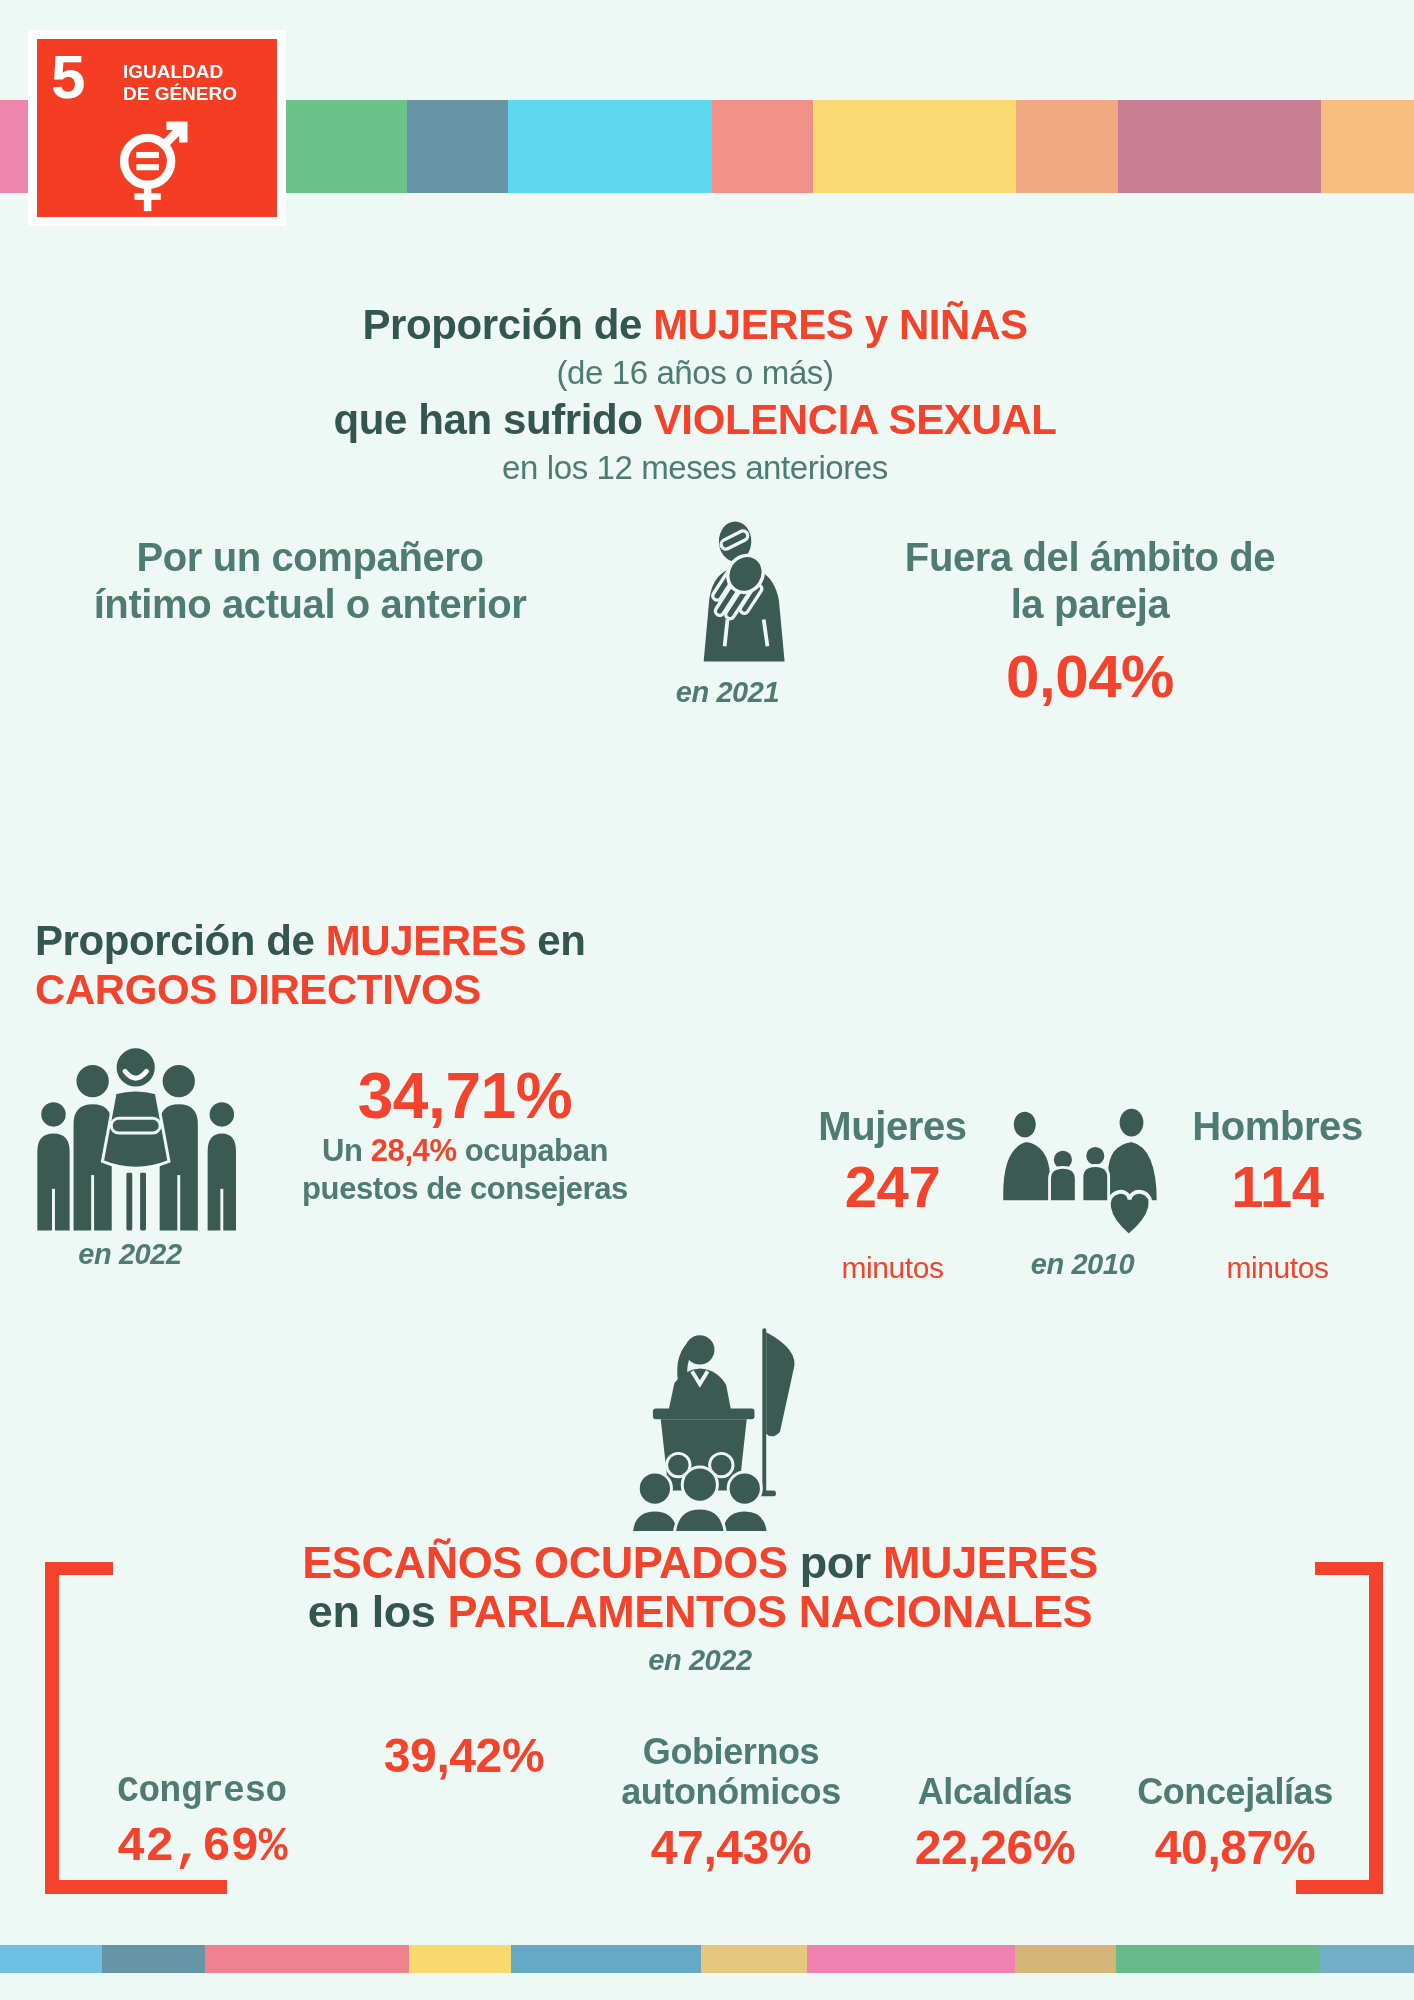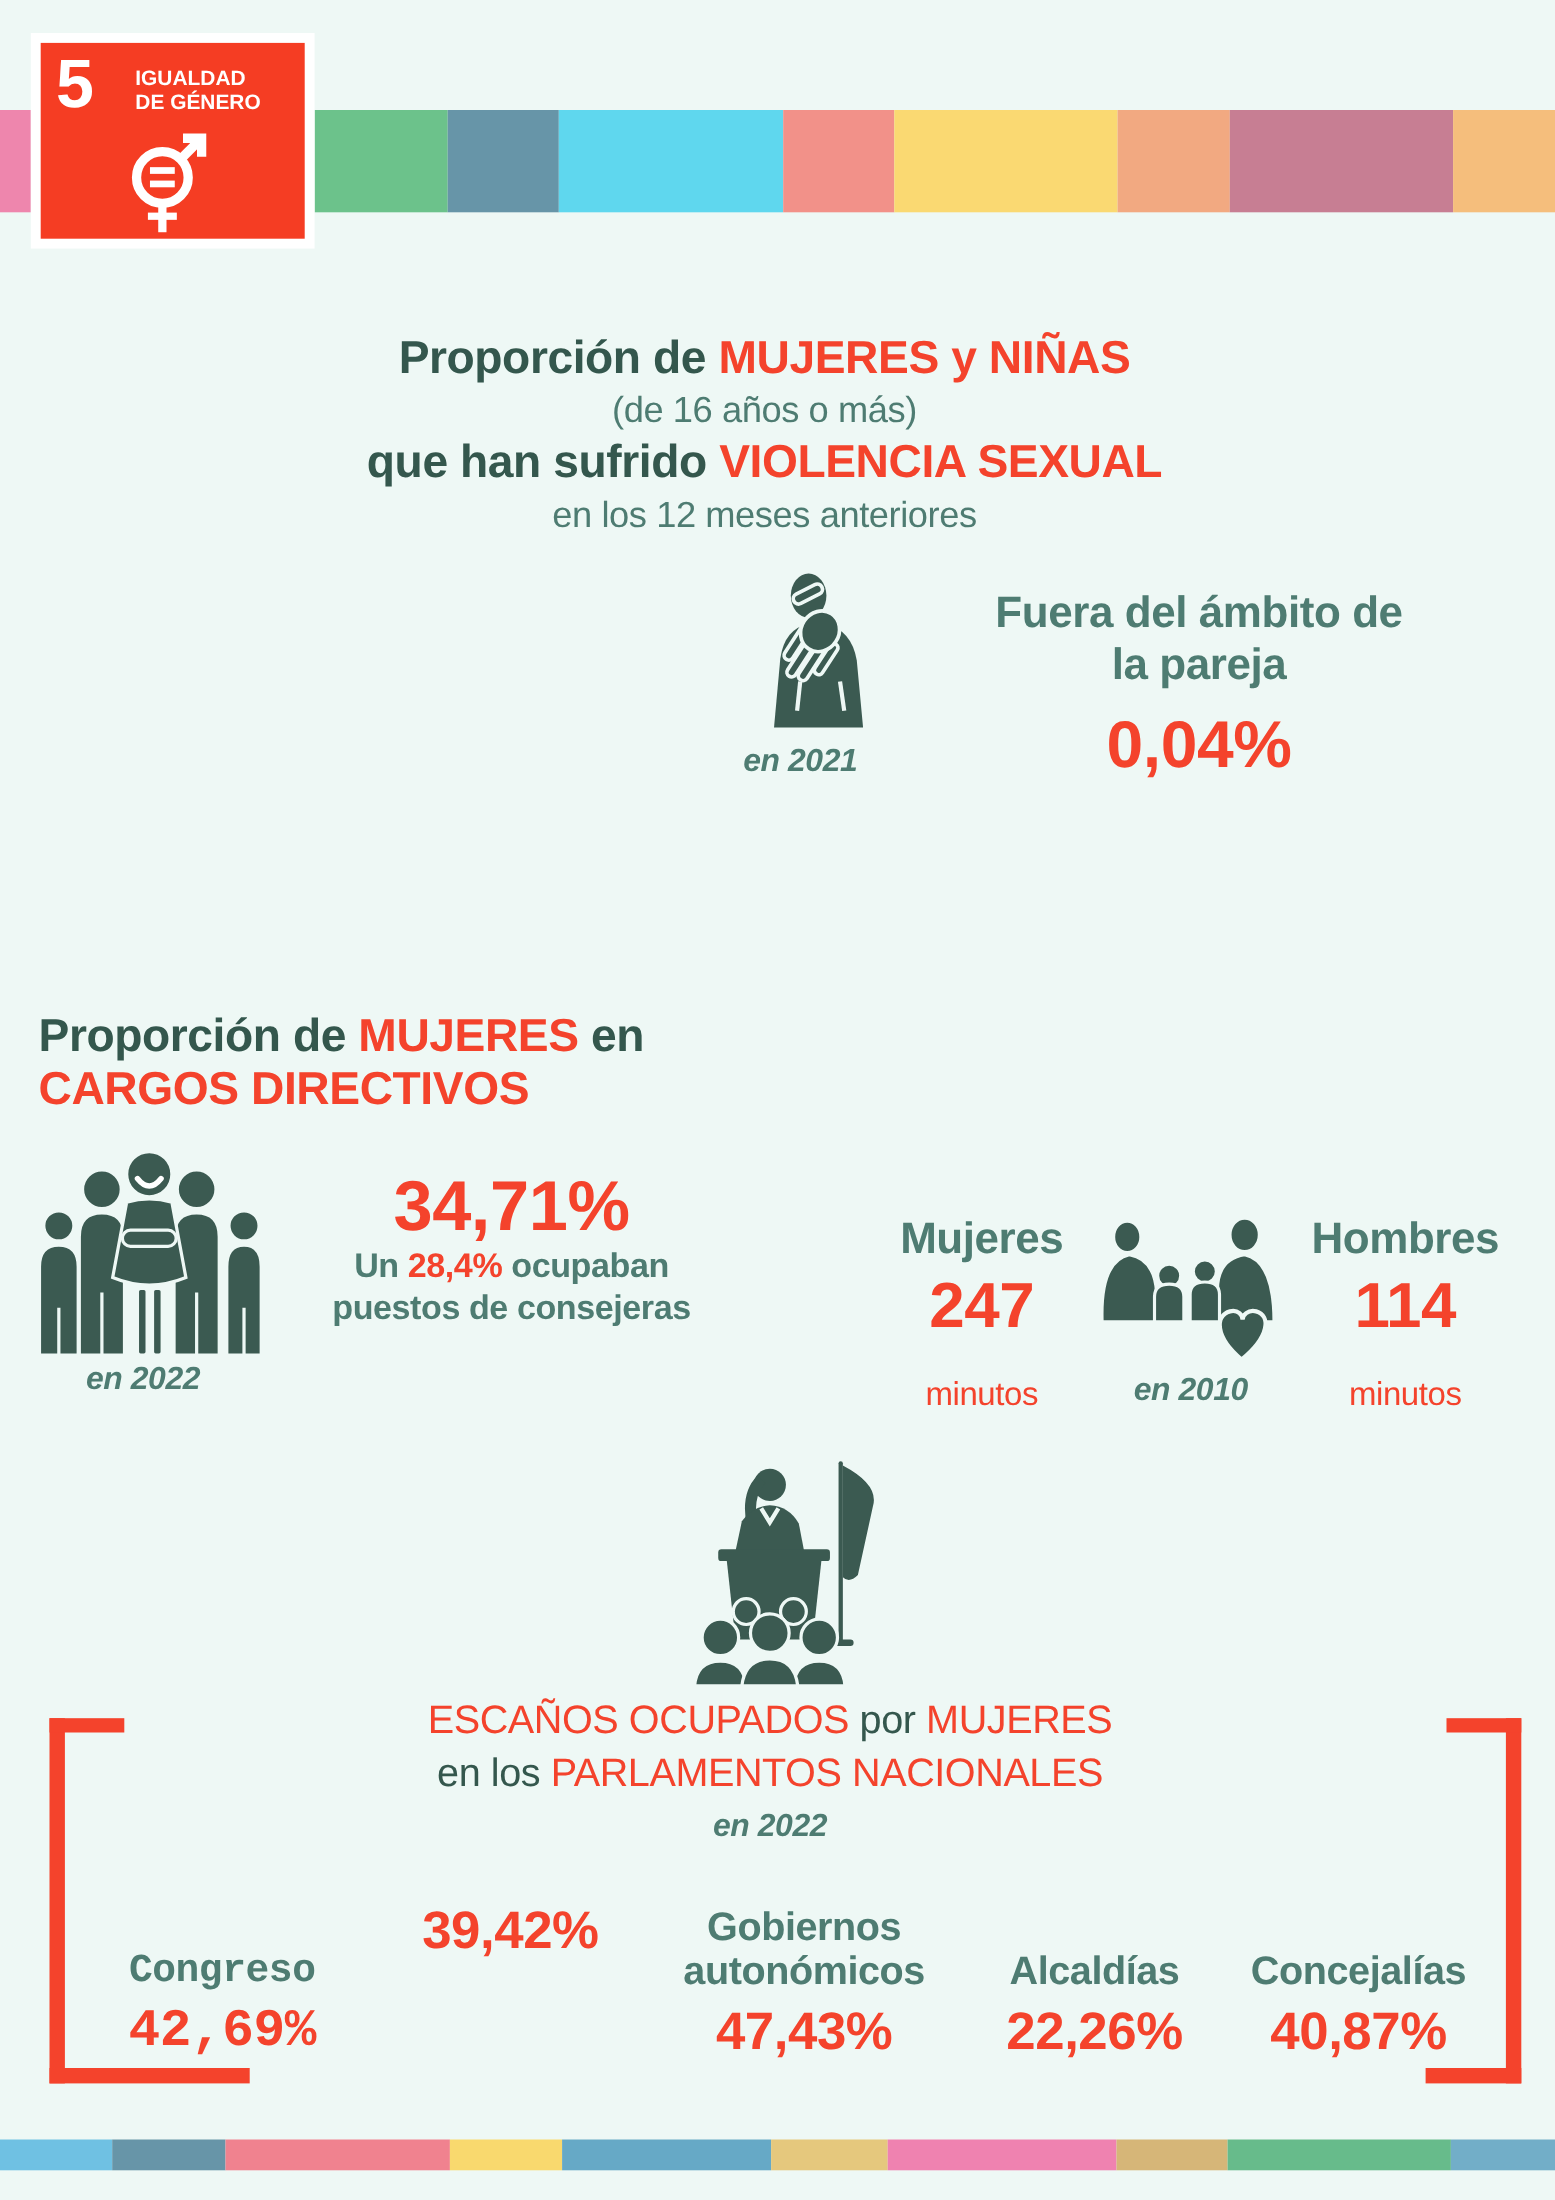--- a/index.html
+++ b/index.html
@@ -68,21 +68,21 @@
   .t-value{font-size:58px;font-weight:bold;color:var(--red);line-height:64px;margin-top:6px;}
   .t-unit{font-size:30px;color:var(--red);margin-top:32px;}
   .family-icon-wrap{left:1000px;top:1106px;width:162px;height:138px;}
   .t-year{left:995px;top:1248px;width:175px;}
 
   
   .speaker-icon-wrap{left:608px;top:1320px;width:210px;height:215px;}
 
   
   .parl-title{left:0;top:1538px;width:1400px;}
-  .pt-line{font-size:36px;font-weight:normal;line-height:49px;}
+  .pt-line{font-size:45px;font-weight:bold;line-height:49px;}
   .parl-year{margin-top:8px;}
   .bracket{background:var(--red);position:absolute;}
   .pstat{position:absolute;top:1720px;width:250px;text-align:center;}
   .pstat-label{height:92px;display:flex;align-items:flex-end;justify-content:center;
     font-size:36px;font-weight:bold;line-height:40px;color:var(--teal-mid);}
   .pstat-value{font-size:48px;font-weight:bold;color:var(--red);margin-top:8px;}
 </style>
 </head>
 <body>
 
@@ -120,20 +120,24 @@
   </div>
 
   <div class="abs center main-header">
     <div class="mh-l13"><span class="teal">Proporción de </span><span class="red">MUJERES y NIÑAS</span></div>
     <div class="mh-l24">(de 16 años o más)</div>
     <div class="mh-l13"><span class="teal">que han sufrido </span><span class="red">VIOLENCIA SEXUAL</span></div>
     <div class="mh-l24">en los 12 meses anteriores</div>
   </div>
 
   <div class="abs center v-col-left">
+    <div class="v-label">
+      <div>Por un compañero</div>
+      <div>íntimo actual o anterior</div>
+    </div>
   </div>
 
   <div class="abs violence-icon-wrap">
     <svg width="100" height="148" viewBox="0 0 105 150">
       <ellipse cx="40" cy="24" rx="17" ry="21" fill="#3b5a51"></ellipse>
       <path d="M7,150 L13,84 Q17,56 40,51 L56,51 Q81,57 86,86 L92,150 Z" fill="#3b5a51"></path>
       <line x1="32" y1="106" x2="29" y2="134" stroke="#eef8f5" stroke-width="4"></line>
       <line x1="70" y1="106" x2="74" y2="134" stroke="#eef8f5" stroke-width="4"></line>
       <g transform="translate(64,38) rotate(33)" fill="#3b5a51" stroke="#eef8f5" stroke-width="3.5">
         <rect x="-17" y="28" width="9" height="36" rx="4.5"></rect>

